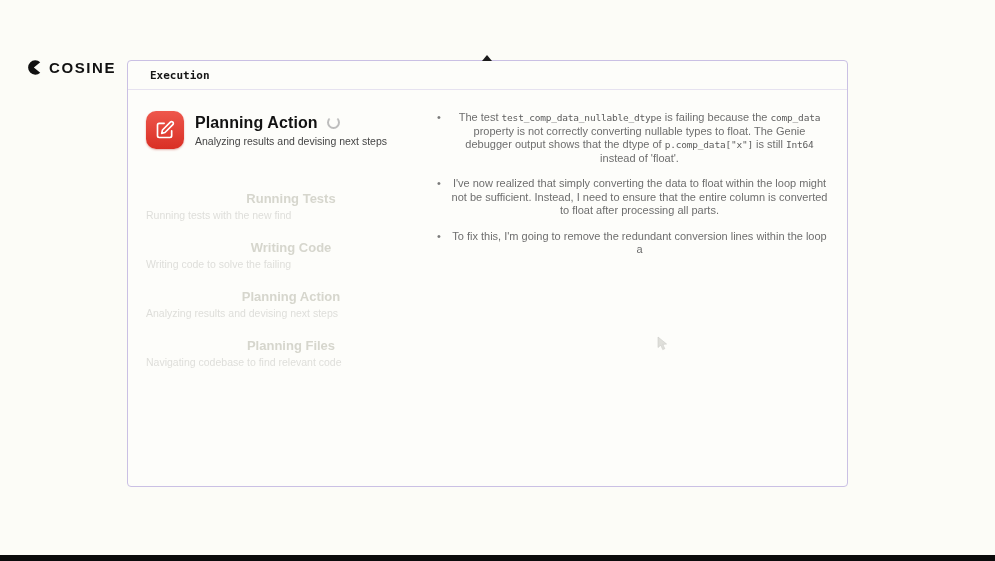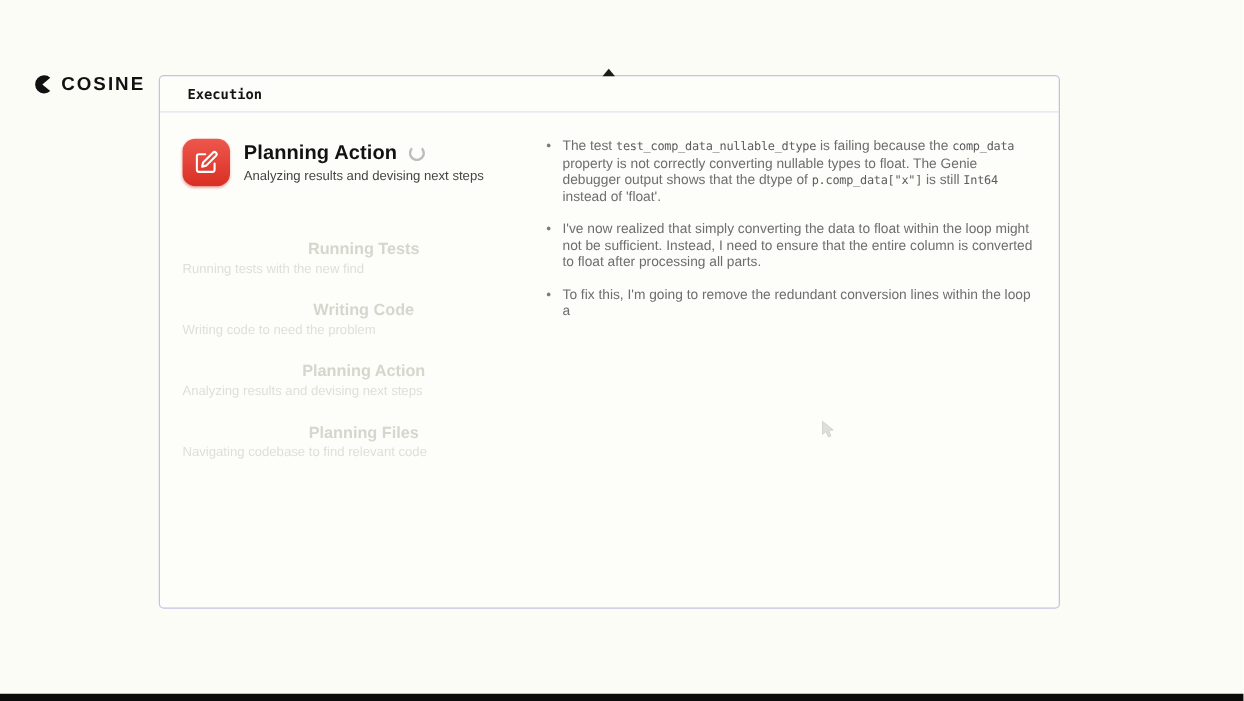--- a/index.html
+++ b/index.html
@@ -58,21 +58,21 @@
     border:2px solid #bdbdbd; border-top-color:transparent;
     animation:spin 1s linear infinite;
   }
   @keyframes spin { to { transform:rotate(360deg); } }
   .active-step-sub { font-size:10.5px; color:#454545; margin-top:3px; }
   .step { margin-bottom:18px; }
   .step-title { font-size:13px; font-weight:600; color:#d6d6cd; line-height:16px;text-align:center; }
   .step-sub { font-size:10.5px; color:#dededa; line-height:14px; margin-top:1px; }
   
   .notes-col { flex:1; max-width:402px; }
-  .notes-list { list-style:none; }
+  .notes-list { list-style:none;text-align:center; }
   .notes-list li {
     position:relative; padding-left:14px; margin-bottom:12px;
     font-size:11px; line-height:13.5px; color:#6e6e6e;
   }
   .notes-list li::before {
     content:"\2022"; position:absolute; left:1px; top:0; color:#7a7a7a;
   }
   .notes-list code {
     font-family:"DejaVu Sans Mono", monospace;
     font-size:9.5px; color:#5c5c5c; letter-spacing:-0.2px;
@@ -120,21 +120,21 @@
             <div class="active-step-sub">Analyzing results and devising next steps</div>
           </div>
         </div>
         <div>
             <div class="step">
               <div class="step-title">Running Tests</div>
               <div class="step-sub">Running tests with the new find</div>
             </div>
             <div class="step">
               <div class="step-title">Writing Code</div>
-              <div class="step-sub">Writing code to need the problem</div>
+              <div class="step-sub">Writing code to solve the failing</div>
             </div>
             <div class="step">
               <div class="step-title">Planning Action</div>
               <div class="step-sub">Analyzing results and devising next steps</div>
             </div>
             <div class="step">
               <div class="step-title">Planning Files</div>
               <div class="step-sub">Navigating codebase to find relevant code</div>
             </div>
           </div>

